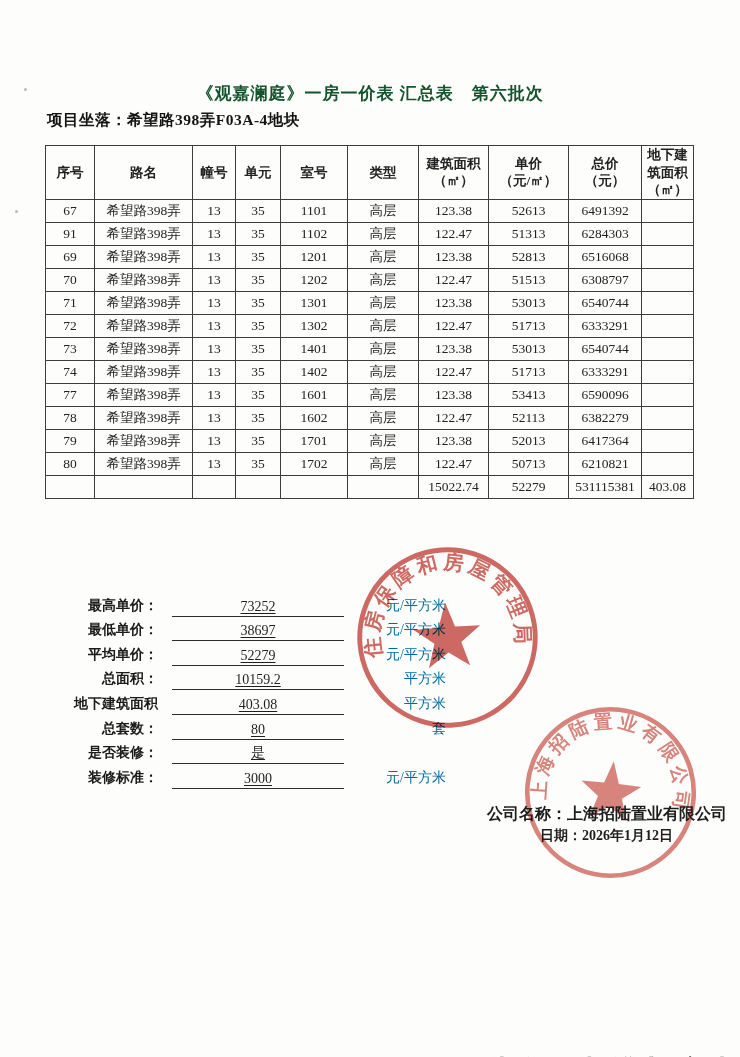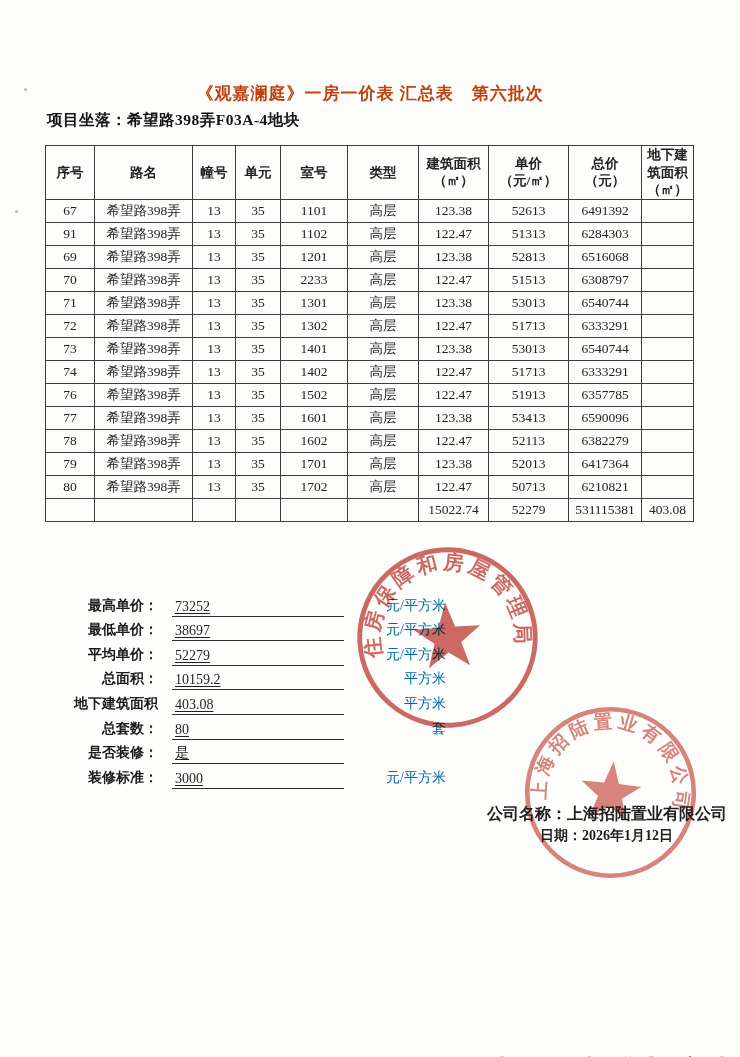--- a/index.html
+++ b/index.html
@@ -10,21 +10,21 @@
     color:#1f1f1f;
   }
   .page{position:absolute;inset:0;}
 
   .speck{position:absolute;background:#b9b9b9;border-radius:50%;}
   .s1{left:24px;top:88px;width:3px;height:3px;}
   .s2{left:15px;top:210px;width:3px;height:3px;}
 
   .title{
     position:absolute;top:82px;left:0;width:740px;margin:0;
-    text-align:center;font-size:17px;font-weight:bold;letter-spacing:1px;color:#c2410c;
+    text-align:center;font-size:17px;font-weight:bold;letter-spacing:1px;color:#14532d;
   }
   .location{
     position:absolute;top:110px;left:47px;
     font-size:15.5px;font-weight:bold;color:#141414;letter-spacing:.5px;
   }
 
   table.price-table{
     position:absolute;top:145px;left:45px;width:648px;
     border-collapse:collapse;table-layout:fixed;
   }
@@ -40,21 +40,21 @@
   .price-table td{height:22px;}
 
   .summary{position:absolute;top:592px;left:58px;width:470px;}
   .srow{display:flex;align-items:flex-end;height:24.6px;}
   .slabel{
     display:inline-block;width:100px;text-align:right;
     font-size:14px;font-weight:bold;color:#1b1b1b;padding-bottom:2px;
   }
   .sfield{
     display:inline-block;width:172px;margin-left:14px;
-    border-bottom:1.5px solid #2d2d2d;text-align:left;
+    border-bottom:1.5px solid #2d2d2d;text-align:center;
     font-size:14px;padding-bottom:1px;
   }
   .sval{text-decoration:underline;text-underline-offset:2px;padding:0 3px;}
   .sunit{display:inline-block;width:98px;margin-left:4px;text-align:right;
     font-size:14px;color:#0369a1;padding-bottom:2px;}
 
   .company{position:absolute;left:487px;top:804px;font-size:16px;font-weight:bold;color:#1d1d1d;}
   .date{position:absolute;left:540px;top:827px;font-size:14px;font-weight:bold;color:#1d1d1d;}
 
   .stamp{position:absolute;mix-blend-mode:multiply;pointer-events:none;}
@@ -154,21 +154,21 @@
           <td>123.38</td>
           <td>52813</td>
           <td>6516068</td>
           <td></td>
         </tr>
         <tr>
           <td>70</td>
           <td>希望路398弄</td>
           <td>13</td>
           <td>35</td>
-          <td>2233</td>
+          <td>1202</td>
           <td>高层</td>
           <td>122.47</td>
           <td>51513</td>
           <td>6308797</td>
           <td></td>
         </tr>
         <tr>
           <td>71</td>
           <td>希望路398弄</td>
           <td>13</td>
@@ -207,32 +207,20 @@
         <tr>
           <td>74</td>
           <td>希望路398弄</td>
           <td>13</td>
           <td>35</td>
           <td>1402</td>
           <td>高层</td>
           <td>122.47</td>
           <td>51713</td>
           <td>6333291</td>
-          <td></td>
-        </tr>
-        <tr>
-          <td>76</td>
-          <td>希望路398弄</td>
-          <td>13</td>
-          <td>35</td>
-          <td>1502</td>
-          <td>高层</td>
-          <td>122.47</td>
-          <td>51913</td>
-          <td>6357785</td>
           <td></td>
         </tr>
         <tr>
           <td>77</td>
           <td>希望路398弄</td>
           <td>13</td>
           <td>35</td>
           <td>1601</td>
           <td>高层</td>
           <td>123.38</td>

